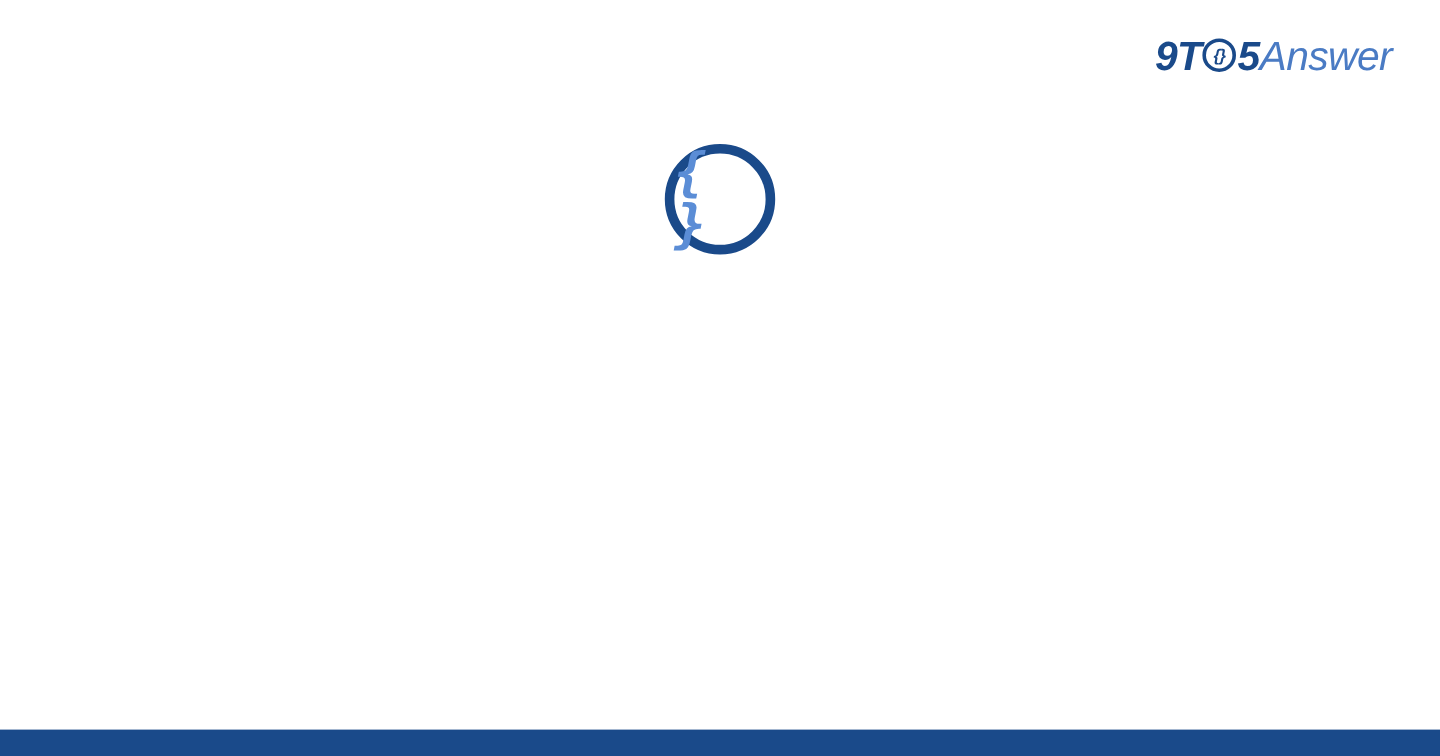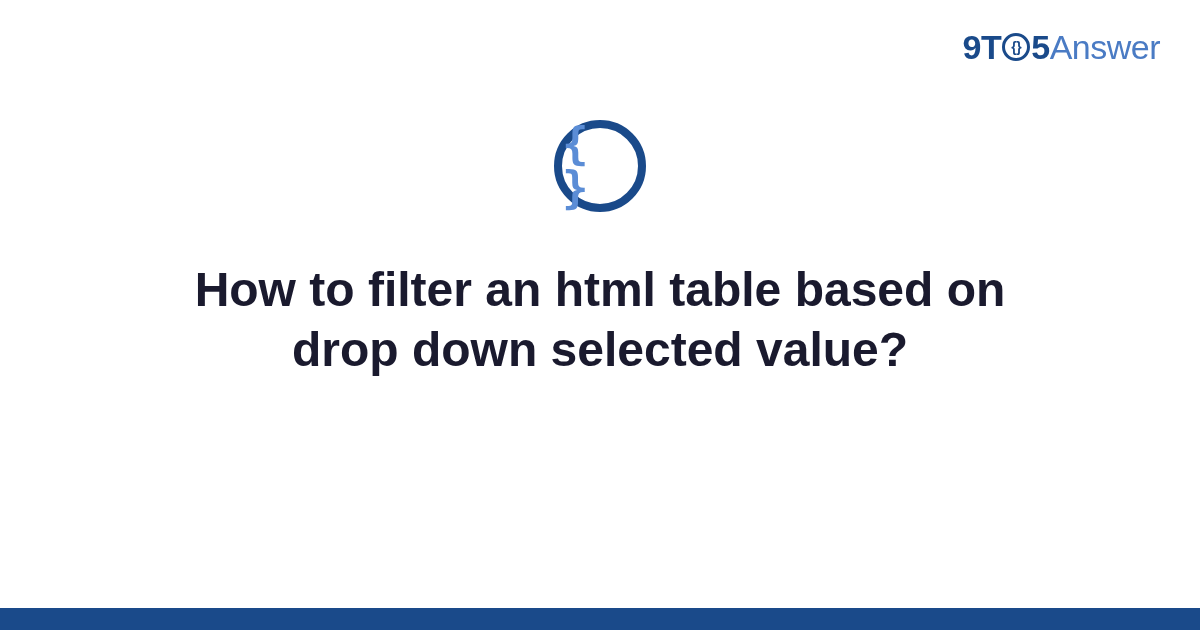--- a/index.html
+++ b/index.html
@@ -1,18 +1,19 @@
 <!DOCTYPE html>
 <html><head>
   <meta charset="utf-8">
   <style>
     * {
       margin: 0;
       padding: 0;
       box-sizing: border-box;
+      font-style: italic;
     }
     body {
       width: 1200px;
       height: 630px;
       background: #ffffff;
       font-family: Arial, Helvetica, sans-serif;
       position: relative;
       overflow: hidden;
     }
     .header-logo {
@@ -91,16 +92,15 @@
 <body>
 
 <div class="header-logo">
   <span class="logo-9t">9T</span><span class="logo-o">{}</span><span class="logo-5">5</span><span class="logo-answer">Answer</span>
 </div>
 
 <div class="center-content">
   <div class="icon-circle">
     <span class="braces">{ }</span>
   </div>
-  <h1 class="title">How to filter an html table based on drop down selected value?</h1>
 </div>
 
 <div class="bottom-bar"></div>
 
 </body></html>

